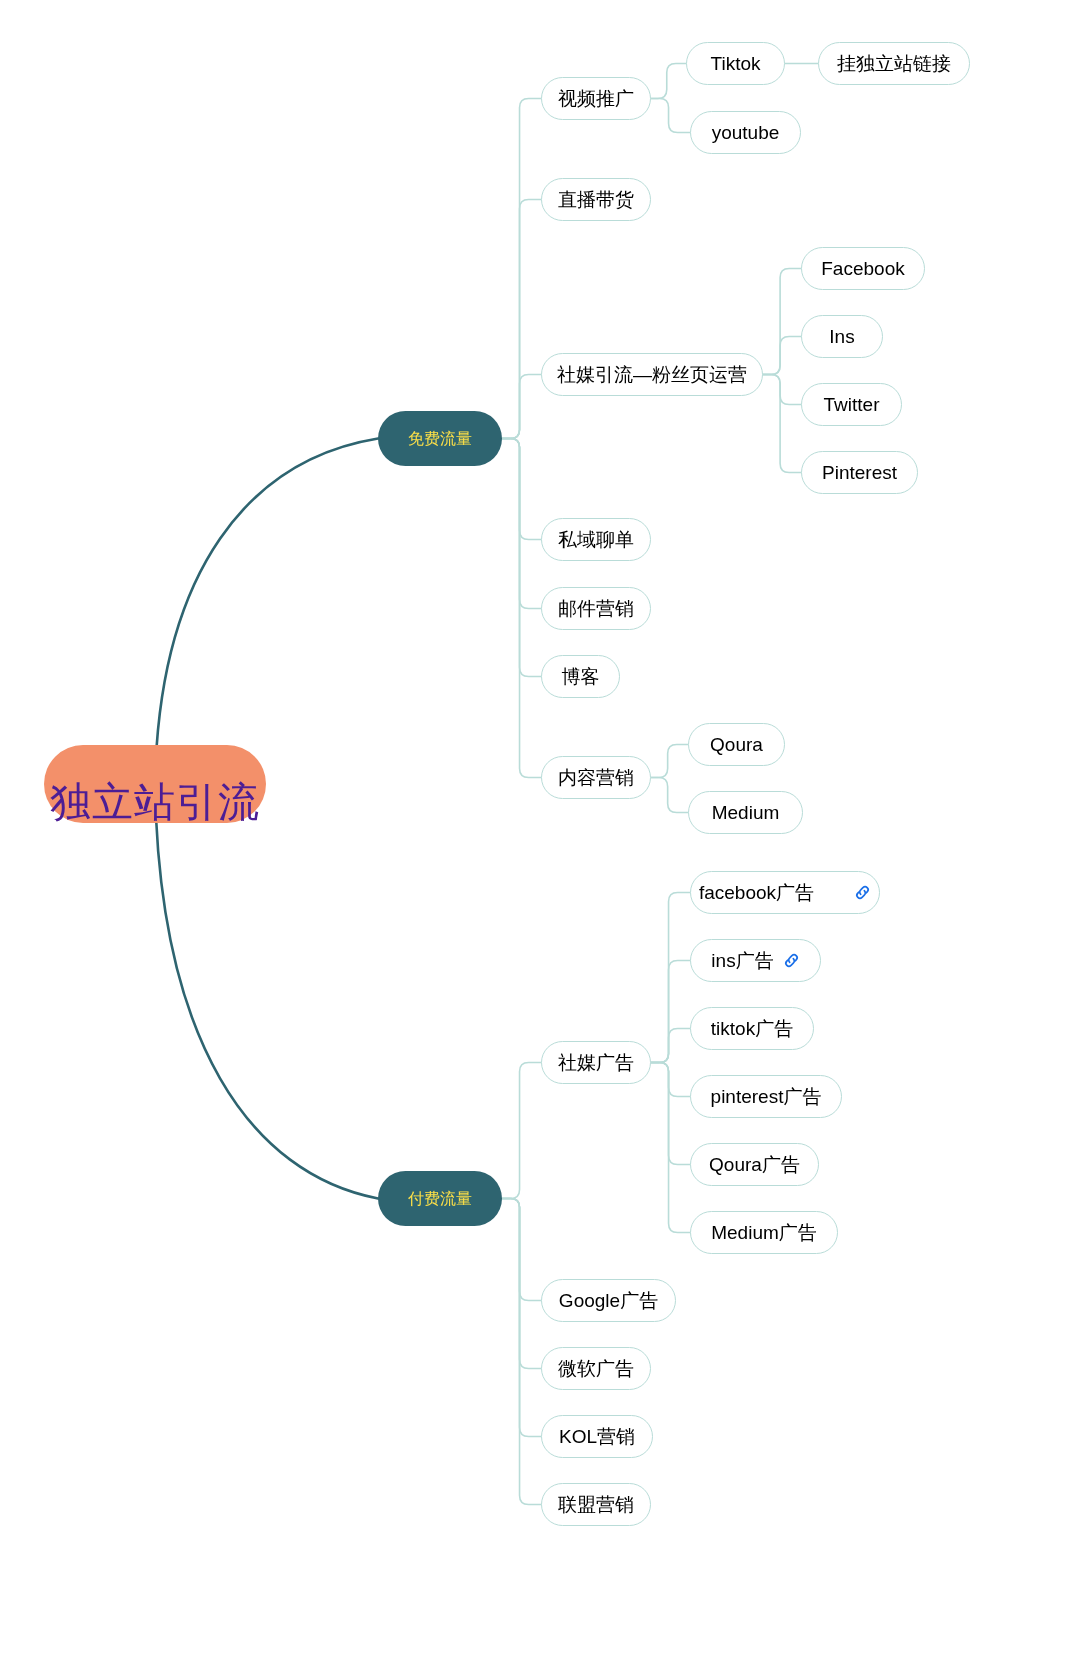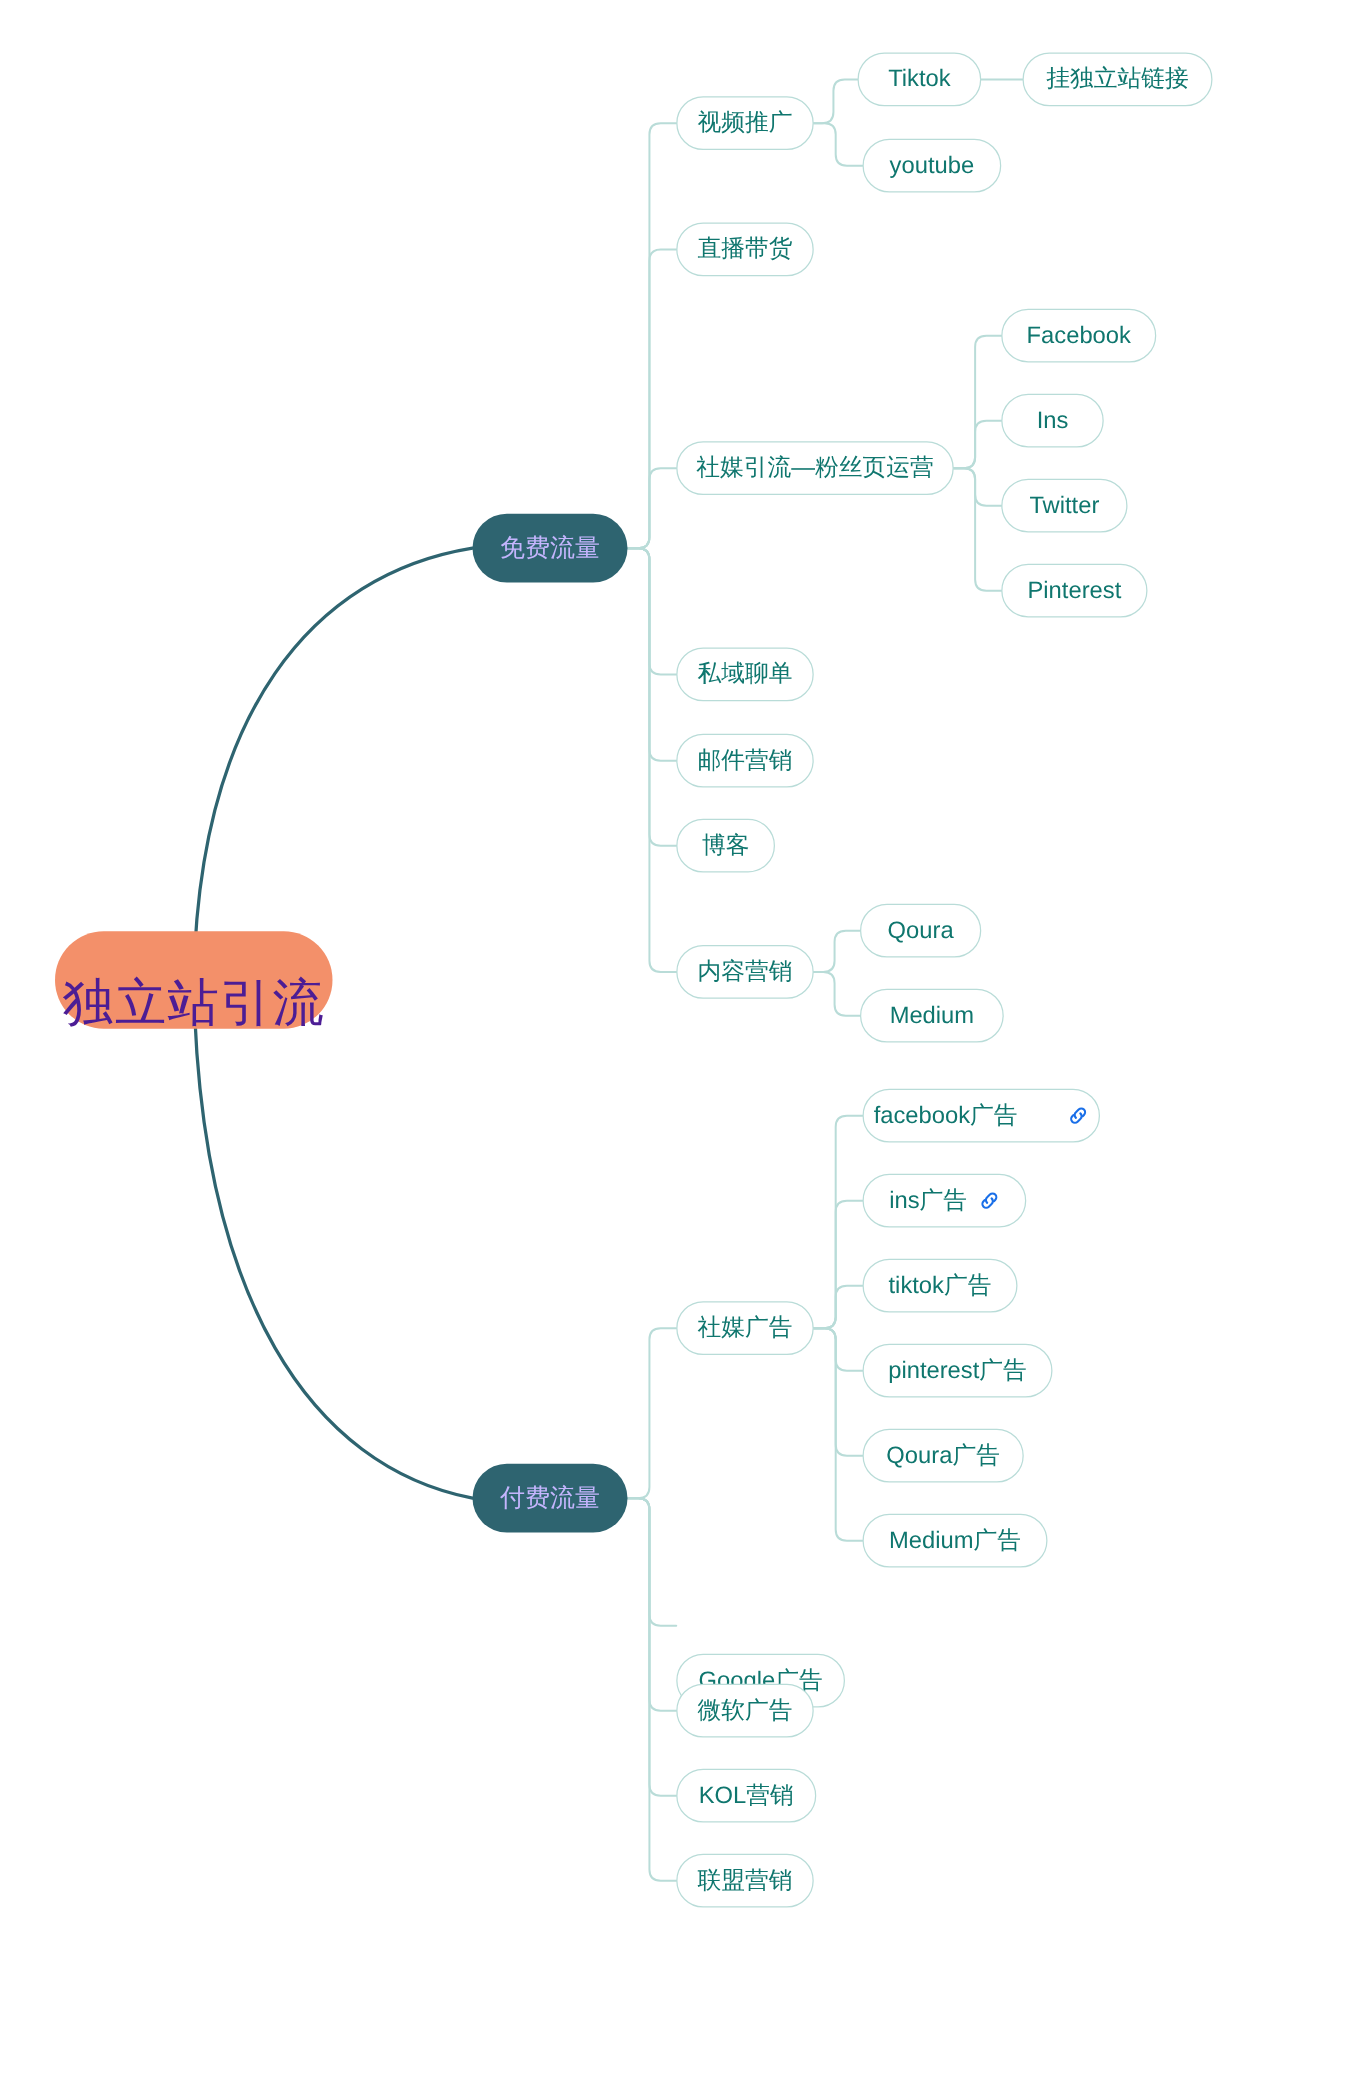--- a/index.html
+++ b/index.html
@@ -34,28 +34,28 @@
     background: #f3906a;
     color: #4c1d95;
     font-size: 41px;
     letter-spacing: 1px;
     border: none;
     padding: 0 22px;
     align-items: flex-end;
   }
   .node-branch {
     background: #2e6470;
-    color: #c4b5fd;
-    font-size: 20px;
+    color: #fde047;
+    font-size: 16px;
     border: none;
     padding: 0 18px;
   }
   .node-leaf {
     background: #ffffff;
-    color: #0f766e;
+    color: #000000;
     font-size: 19px;
     border: 1.4px solid #b9dcd8;
     padding: 0 16px;
   }
   .link-icon {
     display: inline-block;
     margin-left: 9px;
     color: #1a6fe8;
     font-size: 17px;
     line-height: 1;
@@ -178,21 +178,21 @@
       </div>
       <div class="node node-leaf" style="left: 690px; top: 1075px; width: 152px; height: 43px;">
         <span class="node-label">pinterest广告</span>
       </div>
       <div class="node node-leaf" style="left: 690px; top: 1143px; width: 129px; height: 43px;">
         <span class="node-label">Qoura广告</span>
       </div>
       <div class="node node-leaf" style="left: 690px; top: 1211px; width: 148px; height: 43px;">
         <span class="node-label">Medium广告</span>
       </div>
-      <div class="node node-leaf" style="left: 541px; top: 1279px; width: 135px; height: 43px; margin-top: 44px;">
+      <div class="node node-leaf" style="left: 541px; top: 1279px; width: 135px; height: 43px;">
         <span class="node-label">Google广告</span>
       </div>
       <div class="node node-leaf" style="left: 541px; top: 1347px; width: 110px; height: 43px;">
         <span class="node-label">微软广告</span>
       </div>
       <div class="node node-leaf" style="left: 541px; top: 1415px; width: 112px; height: 43px; text-align: right;">
         <span class="node-label">KOL营销</span>
       </div>
       <div class="node node-leaf" style="left: 541px; top: 1483px; width: 110px; height: 43px;">
         <span class="node-label">联盟营销</span>

